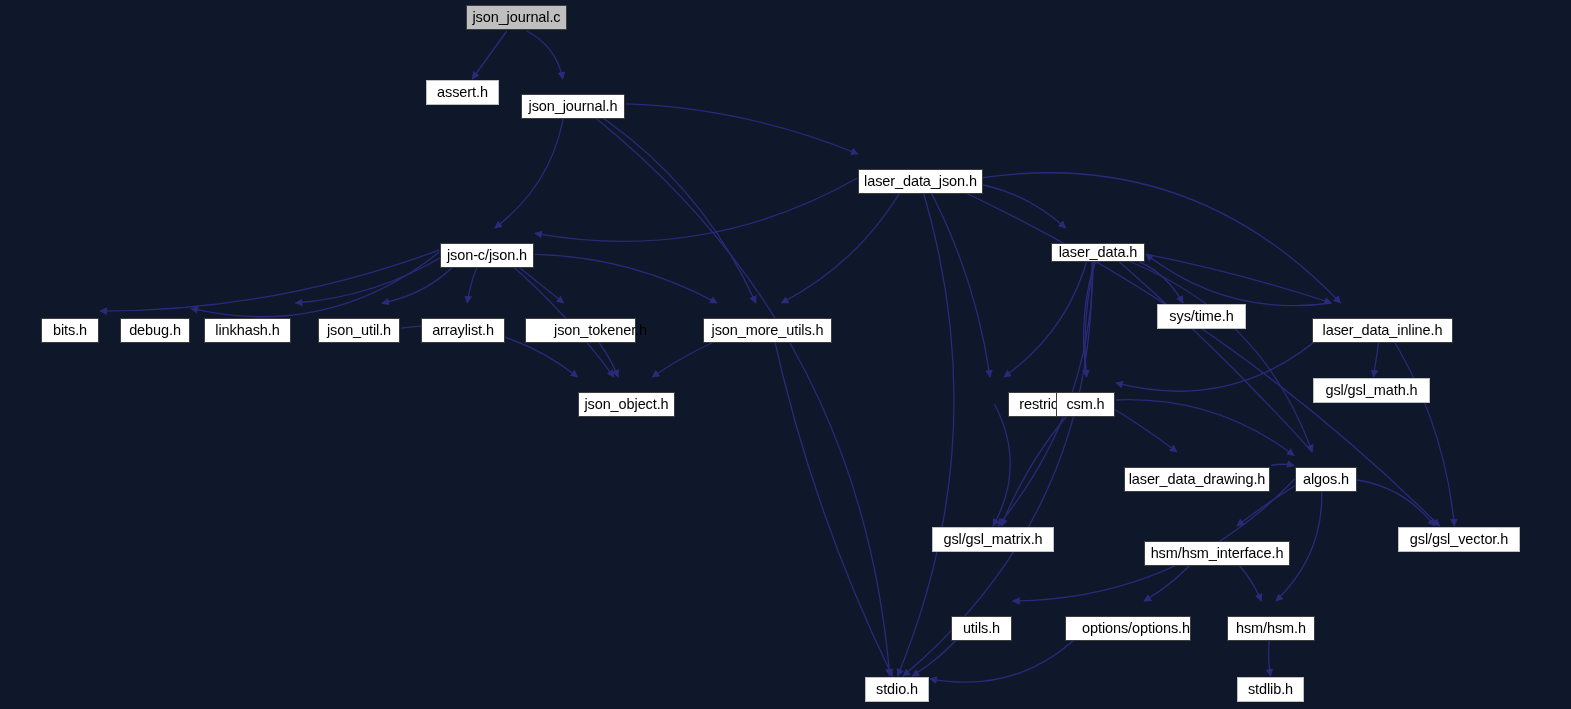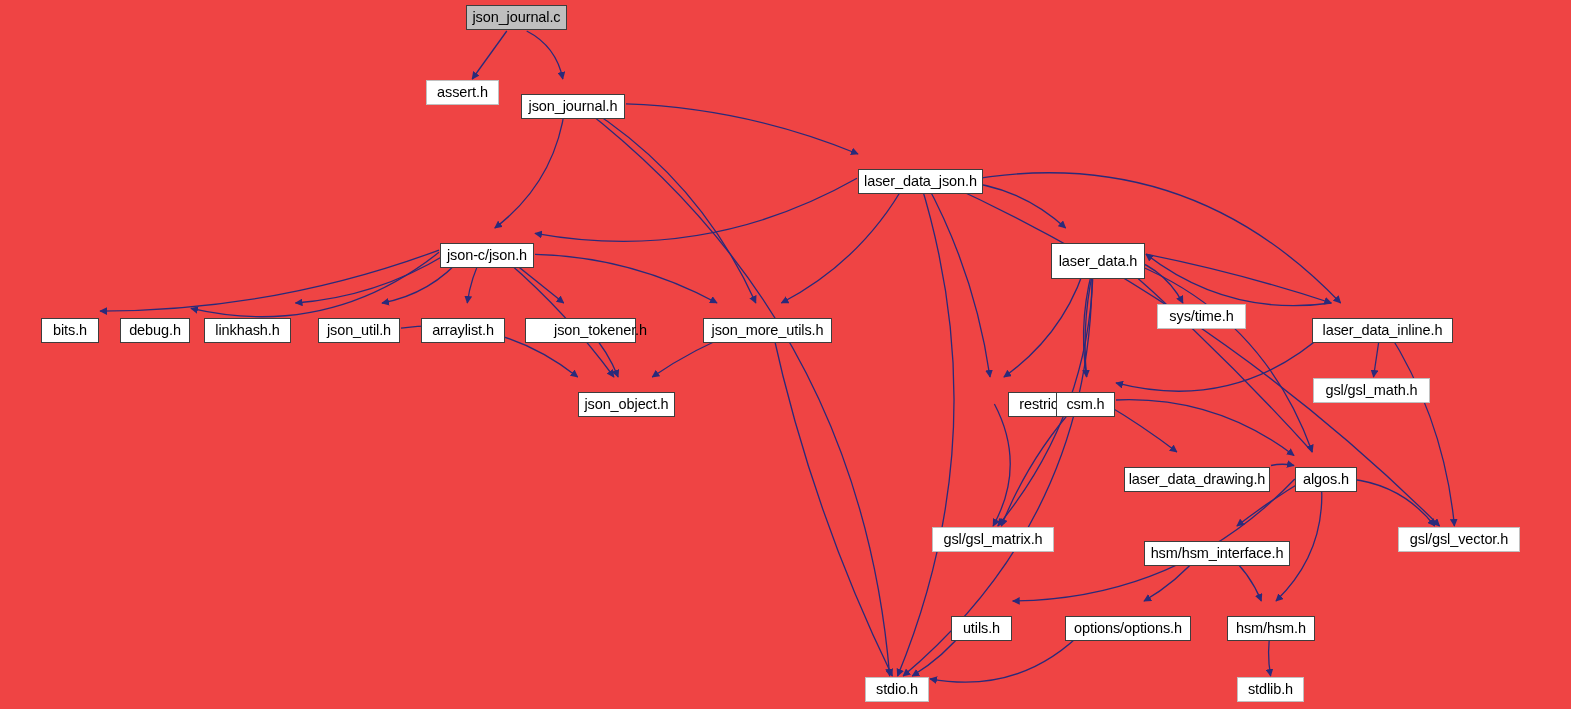--- a/index.html
+++ b/index.html
@@ -5,21 +5,21 @@
 <style>
   html, body {
     margin: 0;
     padding: 0;
     background: #ffffff;
   }
   #canvas {
     position: relative;
     width: 1571px;
     height: 709px;
-    background: #ef4444;
+    background: #0f172a;
     font-family: "Liberation Sans", sans-serif;
     overflow: hidden;
   }
   #edge-layer {
     position: absolute;
     left: 0;
     top: 0;
     width: 1571px;
     height: 709px;
     pointer-events: none;
@@ -133,21 +133,21 @@
       </div>
       <div class="node local" style="left: 521px; top: 80px; width: 104px; height: 25px;">
         <span class="node-label">json_journal.h</span>
       </div>
       <div class="node local" style="left: 858px; top: 155px; width: 125px; height: 25px;">
         <span class="node-label">laser_data_json.h</span>
       </div>
       <div class="node local" style="left: 440px; top: 229px; width: 94px; height: 25px;">
         <span class="node-label">json-c/json.h</span>
       </div>
-      <div class="node local" style="left: 1051px; top: 229px; width: 94px; height: 36px;">
+      <div class="node local" style="left: 1051px; top: 229px; width: 94px; height: 19px;">
         <span class="node-label">laser_data.h</span>
       </div>
       <div class="node local" style="left: 41px; top: 304px; width: 58px; height: 25px;">
         <span class="node-label">bits.h</span>
       </div>
       <div class="node local" style="left: 120px; top: 304px; width: 70px; height: 25px;">
         <span class="node-label">debug.h</span>
       </div>
       <div class="node local" style="left: 204px; top: 304px; width: 87px; height: 25px;">
         <span class="node-label">linkhash.h</span>
@@ -193,21 +193,21 @@
       </div>
       <div class="node local" style="left: 1144px; top: 527px; width: 146px; height: 25px;">
         <span class="node-label">hsm/hsm_interface.h</span>
       </div>
       <div class="node system" style="left: 1398px; top: 527px; width: 122px; height: 25px;">
         <span class="node-label">gsl/gsl_vector.h</span>
       </div>
       <div class="node local" style="left: 951px; top: 602px; width: 61px; height: 25px;">
         <span class="node-label">utils.h</span>
       </div>
-      <div class="node local" style="left: 1065px; top: 602px; width: 126px; height: 25px;">
+      <div class="node local" style="left: 1065px; top: 602px; width: 126px; height: 25px; justify-content: flex-end;">
         <span class="node-label">options/options.h</span>
       </div>
       <div class="node local" style="left: 1227px; top: 602px; width: 88px; height: 25px;">
         <span class="node-label">hsm/hsm.h</span>
       </div>
       <div class="node system" style="left: 865px; top: 677px; width: 64px; height: 25px;">
         <span class="node-label">stdio.h</span>
       </div>
       <div class="node system" style="left: 1237px; top: 677px; width: 67px; height: 25px;">
         <span class="node-label">stdlib.h</span>

